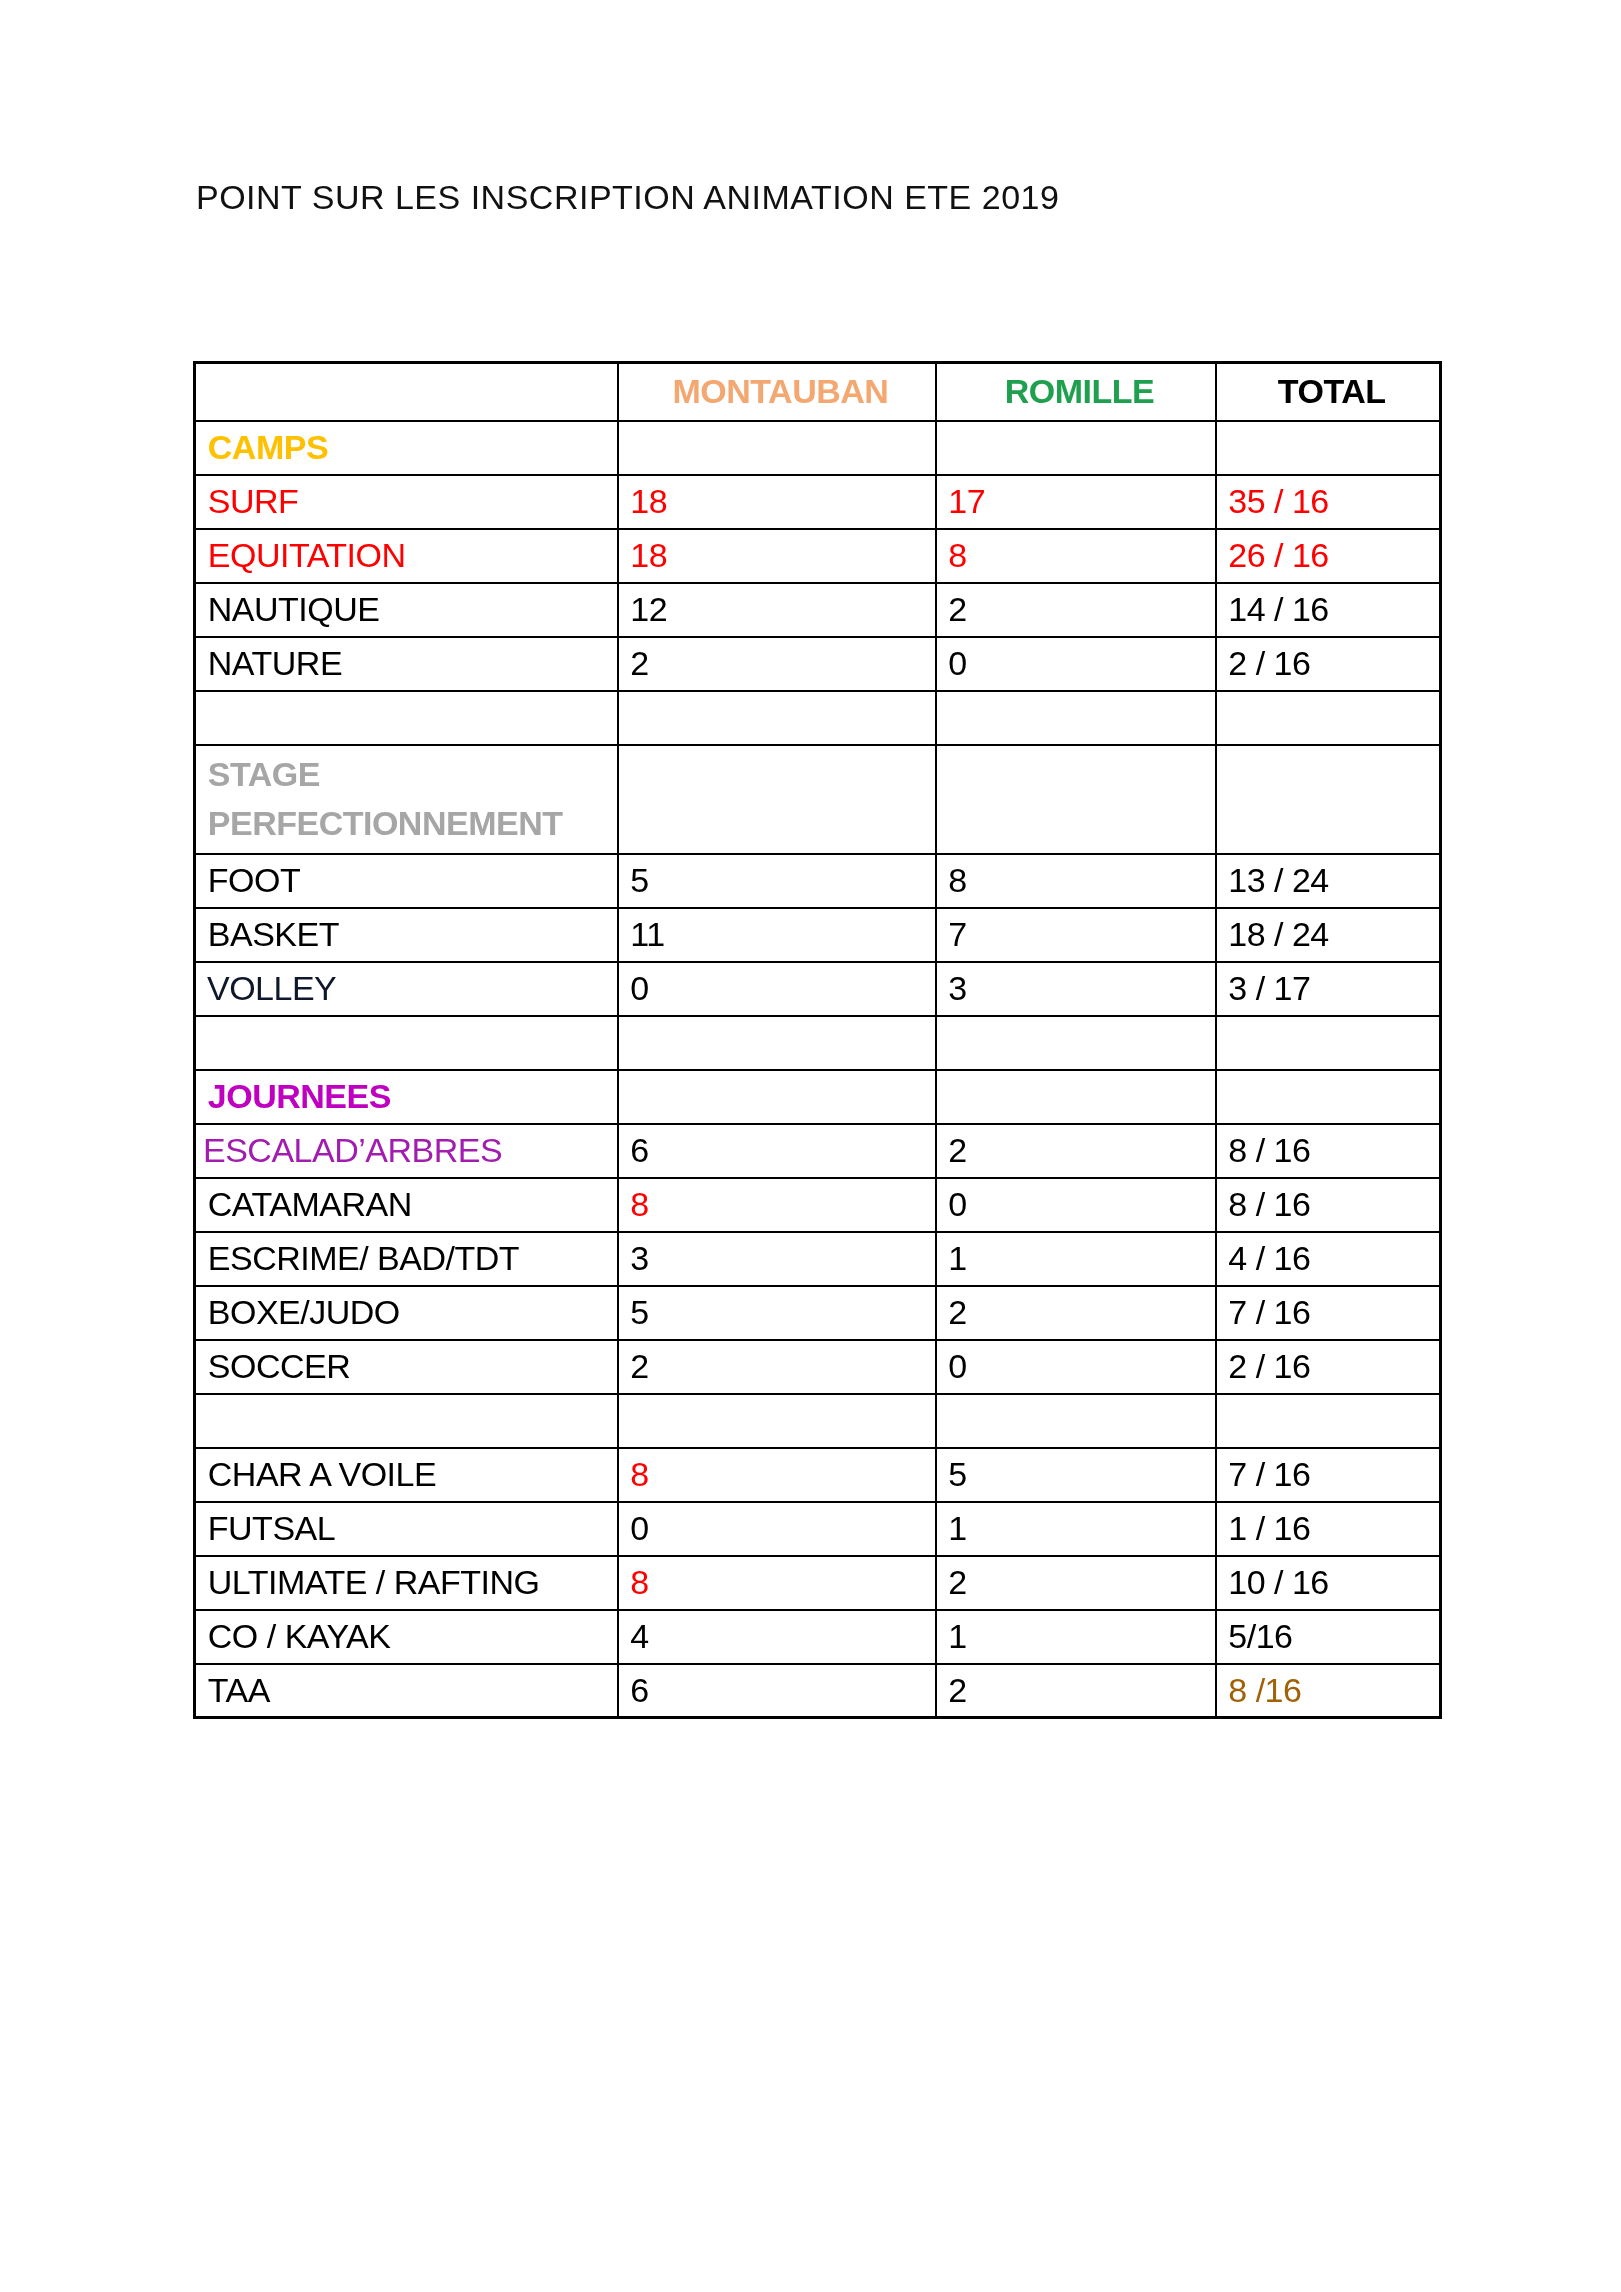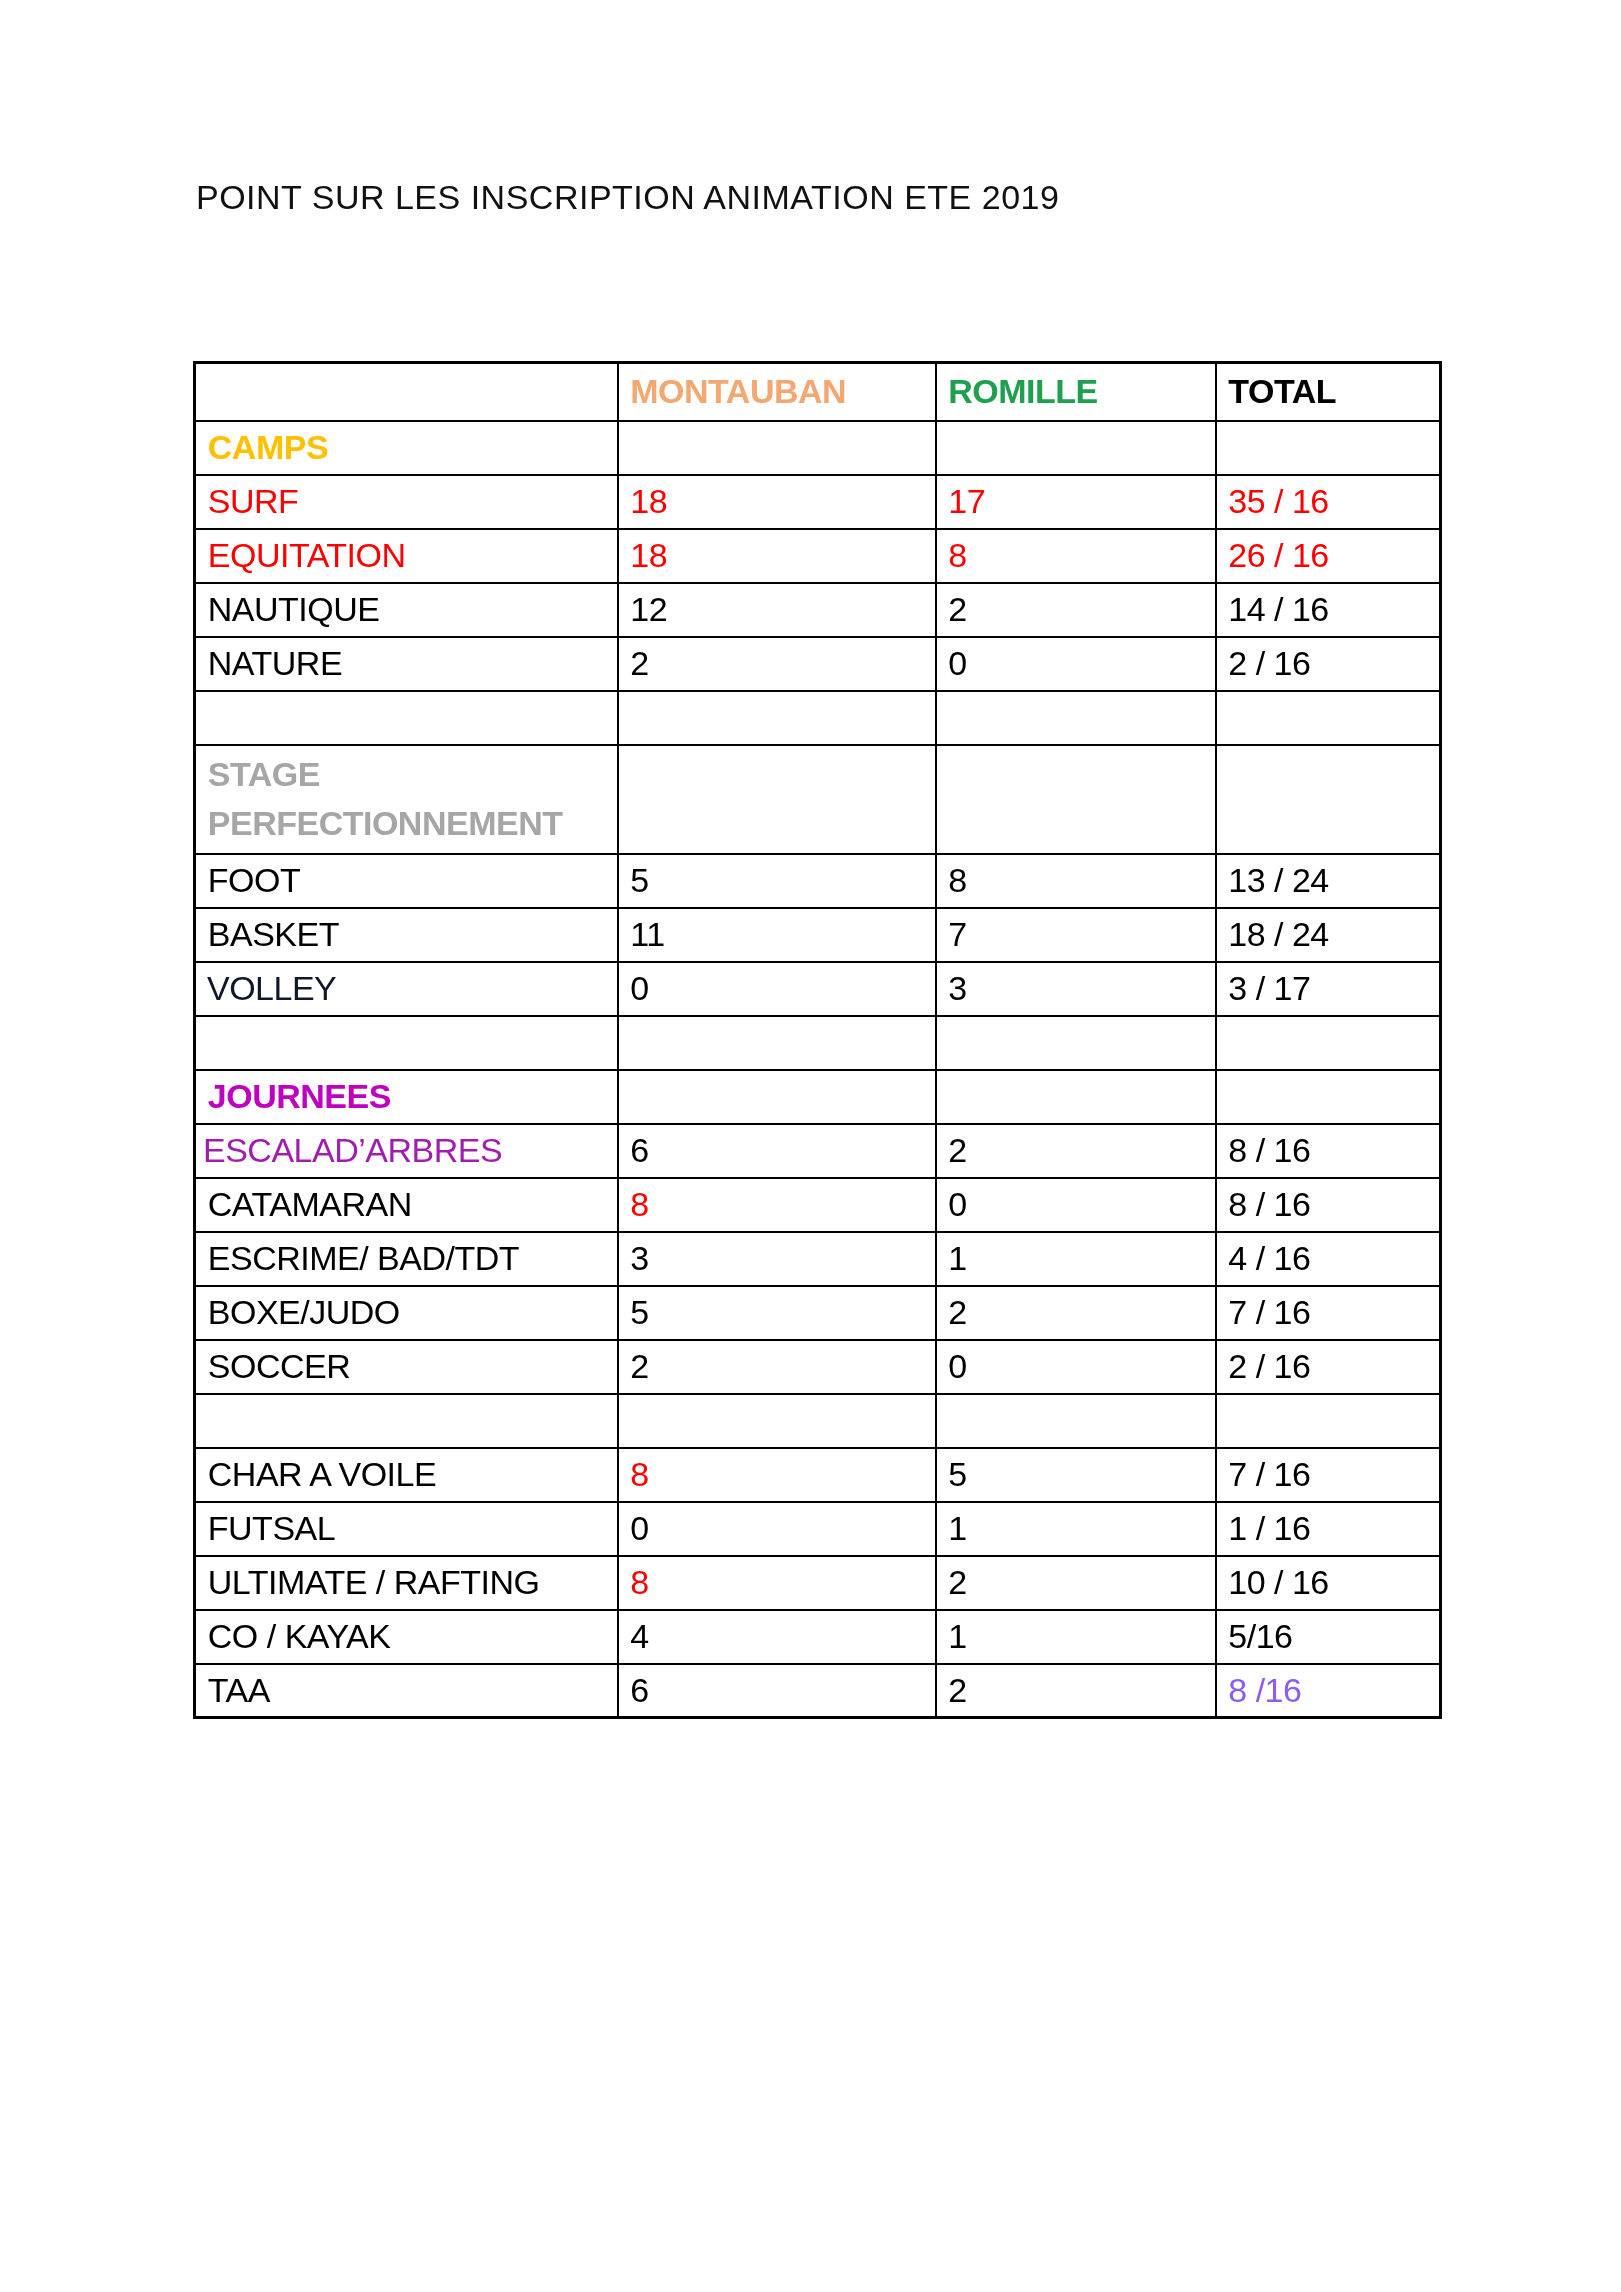--- a/index.html
+++ b/index.html
@@ -43,20 +43,21 @@
     font-stretch: semi-condensed;
     letter-spacing: -0.5px;
     padding: 0 3.9px 0 11.8px;
     vertical-align: middle;
     overflow: hidden;
     white-space: nowrap;
   }
   table.insc tr.header td {
     height: 58px;
     font-weight: bold;
+    text-align: center;
   }
   table.insc tr.tall td {
     height: 109px;
     line-height: 1.45;
     white-space: normal;
   }
   td.bold { font-weight: bold; }
 </style>
 </head>
 <body>
@@ -206,17 +207,17 @@
       <tr>
         <td style="color: rgb(0, 0, 0);">CO / KAYAK</td>
         <td style="color: rgb(0, 0, 0);">4</td>
         <td style="color: rgb(0, 0, 0);">1</td>
         <td style="color: rgb(0, 0, 0);">5/16</td>
       </tr>
       <tr>
         <td style="color: rgb(0, 0, 0);">TAA</td>
         <td style="color: rgb(0, 0, 0);">6</td>
         <td style="color: rgb(0, 0, 0);">2</td>
-        <td style="color: #8b5cf6;">8 /16</td>
+        <td style="color: #a16207;">8 /16</td>
       </tr>
     </tbody>
 </table>
 
 
 </body></html>

